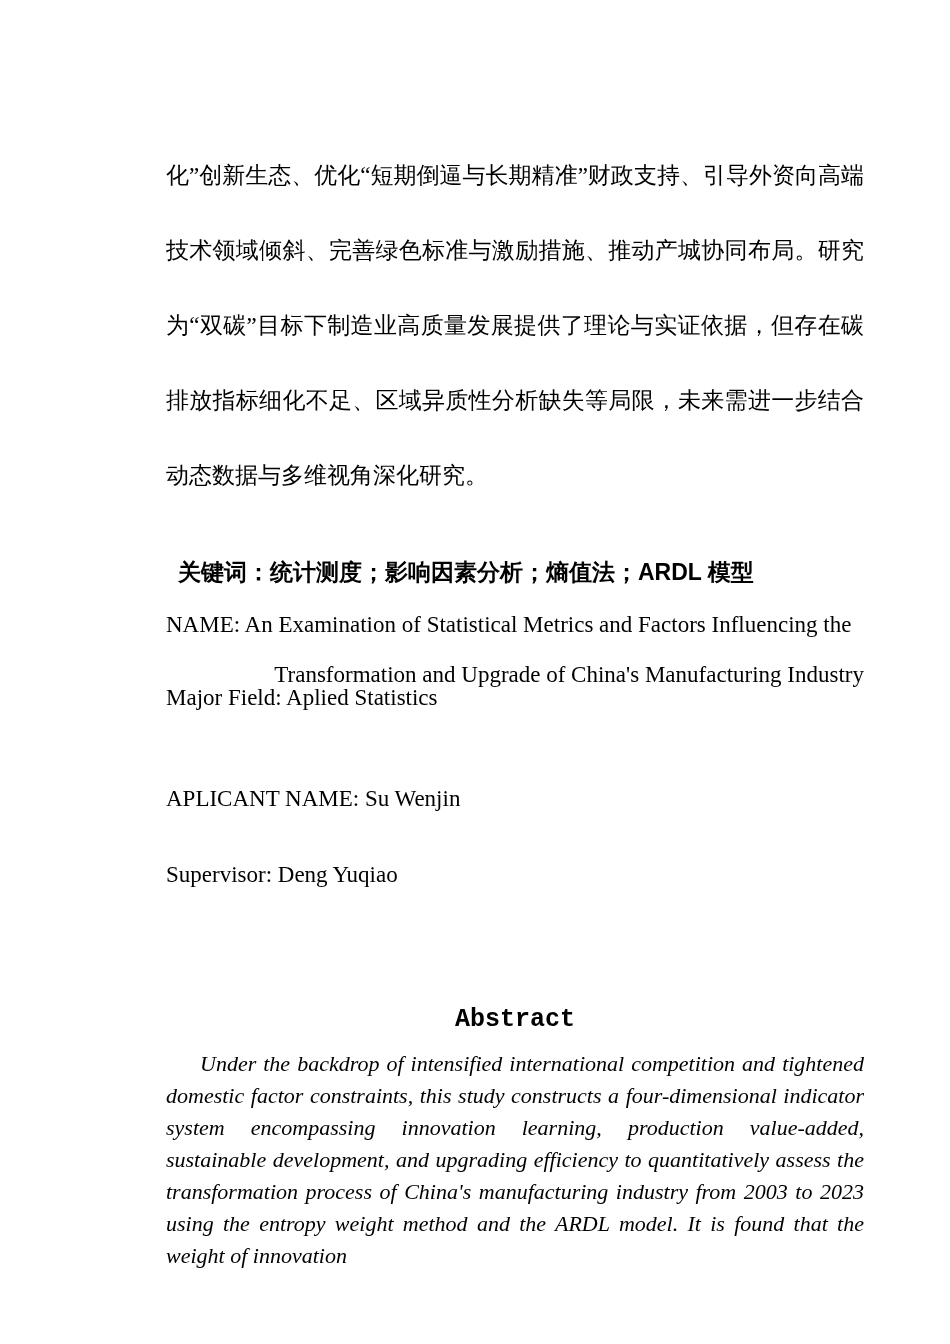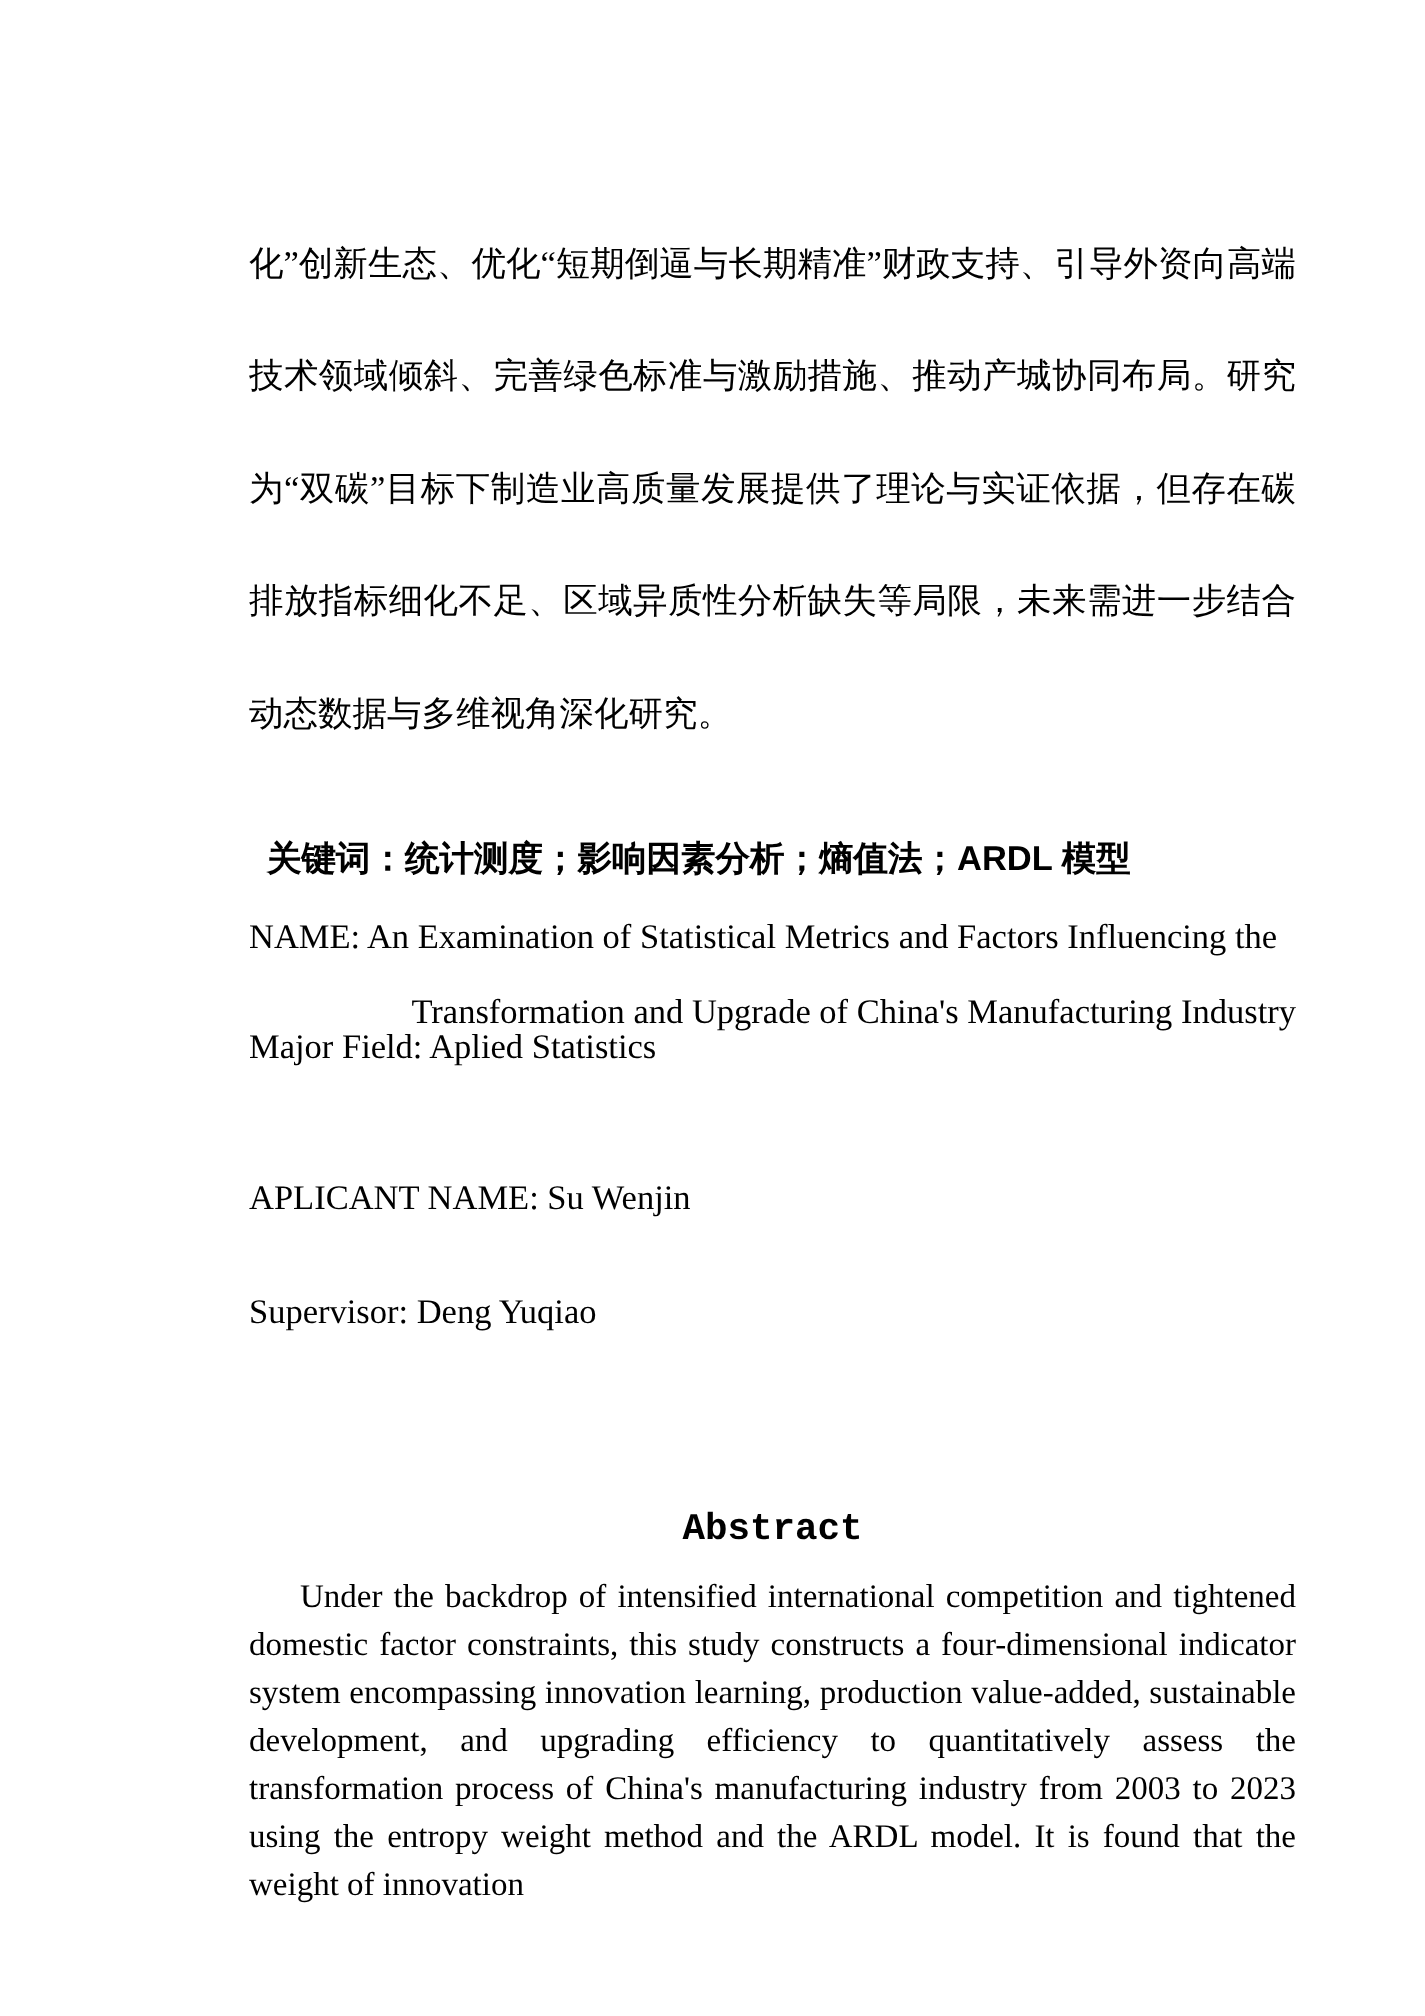--- a/index.html
+++ b/index.html
@@ -60,20 +60,21 @@
     margin-top: 46px;
   }
 
   .en-paragraph {
     top: 1012px;
     font-size: 22px;
     line-height: 32px;
     text-align: justify;
     text-indent: 34px;
     font-family: "Liberation Serif", "DejaVu Serif", serif;
+    font-style: italic;
   }
 </style>
 </head>
 <body>
 
 <div class="page">
 
   <div class="abs cn-paragraph">化”创新生态、优化“短期倒逼与长期精准”财政支持、引导外资向高端技术领域倾斜、完善绿色标准与激励措施、推动产城协同布局。研究为“双碳”目标下制造业高质量发展提供了理论与实证依据，但存在碳排放指标细化不足、区域异质性分析缺失等局限，未来需进一步结合动态数据与多维视角深化研究。</div>
 
   <div class="abs keywords-line">关键词：统计测度；影响因素分析；熵值法；ARDL 模型</div>

